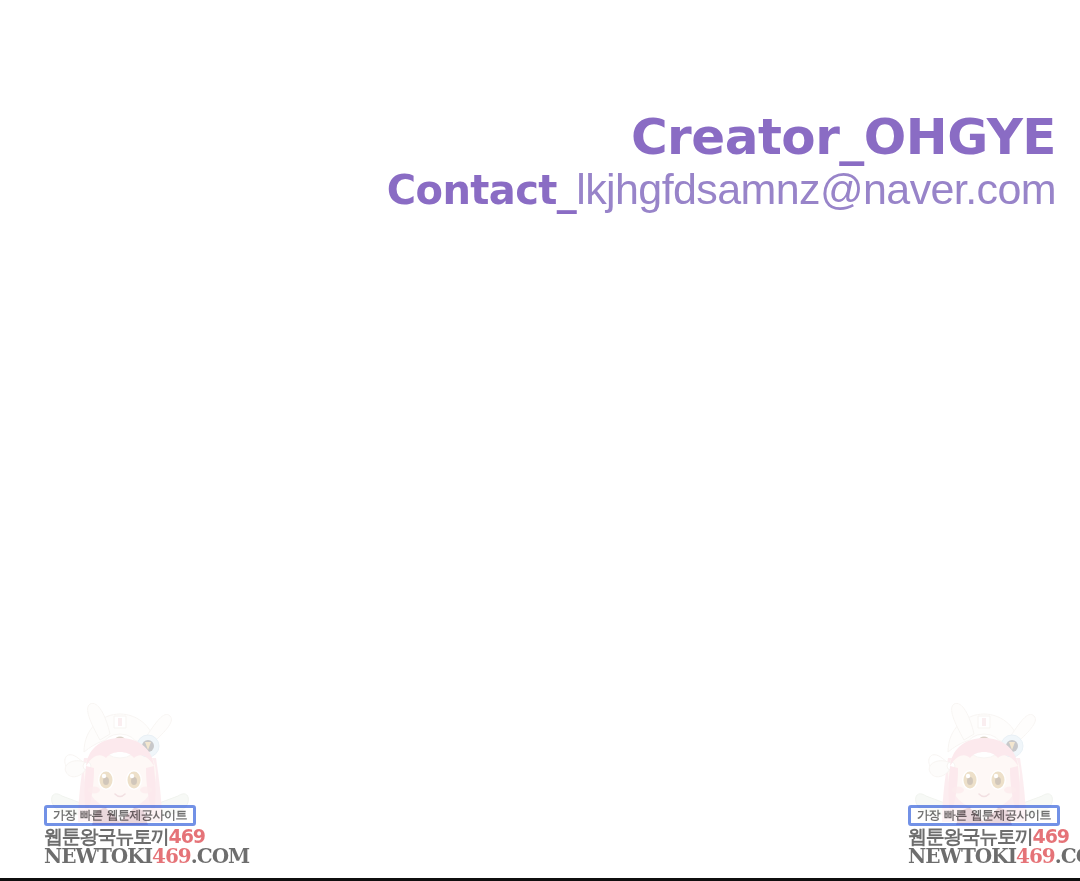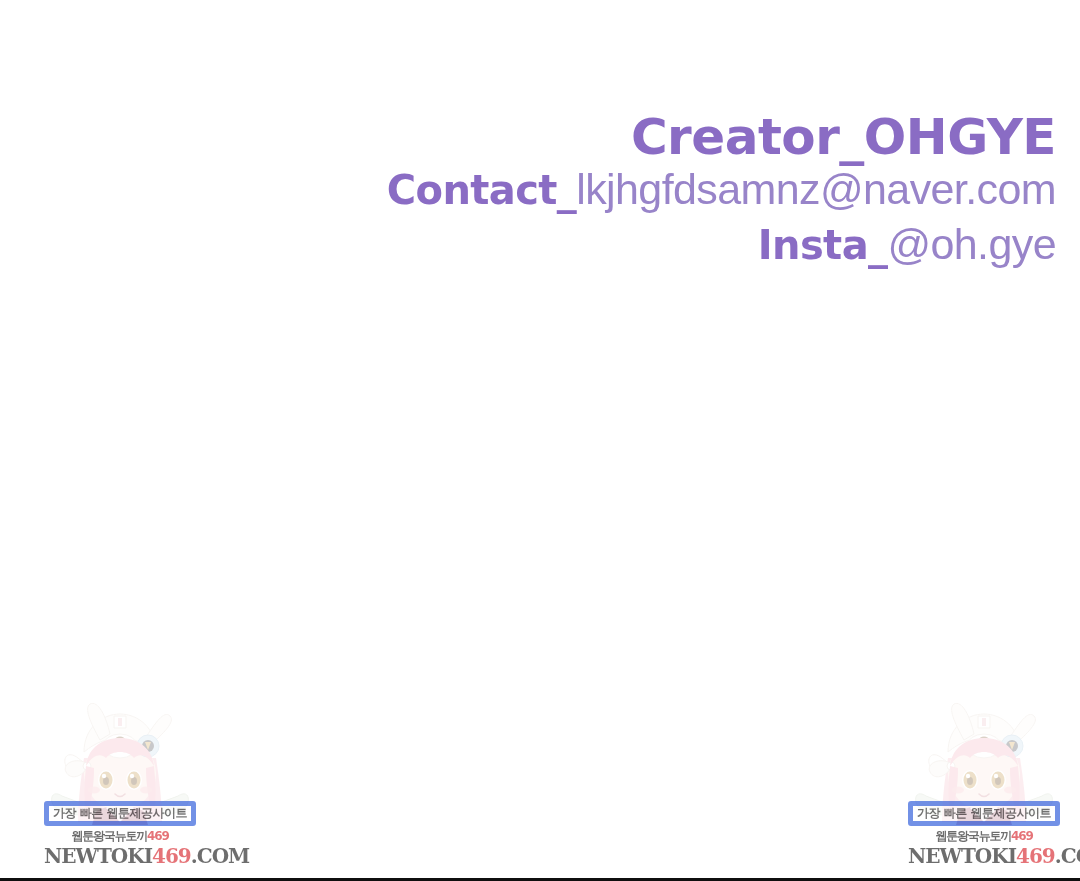--- a/index.html
+++ b/index.html
@@ -100,28 +100,28 @@
     font-family: "DejaVu Sans", sans-serif;
   }
 
   .wm-l1 {
     display: block;
     font-size: 12px;
     font-weight: bold;
     line-height: 15px;
     color: #1d1d1d;
     letter-spacing: -0.5px;
-    border: 5px solid #1d4ed8;
+    border: 3px solid #1d4ed8;
     border-radius: 3px;
     background: rgba(255,255,255,0.55);
     box-sizing: border-box;
   }
   .wm-l2 {
     display: block;
-    font-size: 12px;
+    font-size: 19px;
     font-weight: bold;
     line-height: 21px;
     color: #141414;
     letter-spacing: -1.2px;
     white-space: nowrap;
   }
   .wm-l2 .red { color: #d61f26; }
   .wm-l3 {
     display: block;
     font-size: 20px;
@@ -152,23 +152,20 @@
 
     <div class="credit-title">Creator_OHGYE</div>
 
     <div class="credit-lines">
 
       <div class="credit-line">
         <span class="lbl">Contact_</span><span class="val">lkjhgfdsamnz@naver.com</span>
       </div>
 
 
-      <div class="credit-line">
-        <span class="lbl">Insta_</span><span class="val">@oh.gye</span>
-      </div>
 
 
     </div>
   </div>
 
   <div class="watermark left">
     <svg class="wm-art" viewBox="0 0 152 125">
 
       <path d="M18 96 C6 88 4 104 14 110 C24 116 44 116 54 112 C42 104 28 100 18 96 Z" fill="#e8eee4" stroke="#cfd8c8" stroke-width="1"></path>
       <path d="M134 96 C146 88 148 104 138 110 C128 116 108 116 98 112 C110 104 124 100 134 96 Z" fill="#e8eee4" stroke="#cfd8c8" stroke-width="1"></path>

